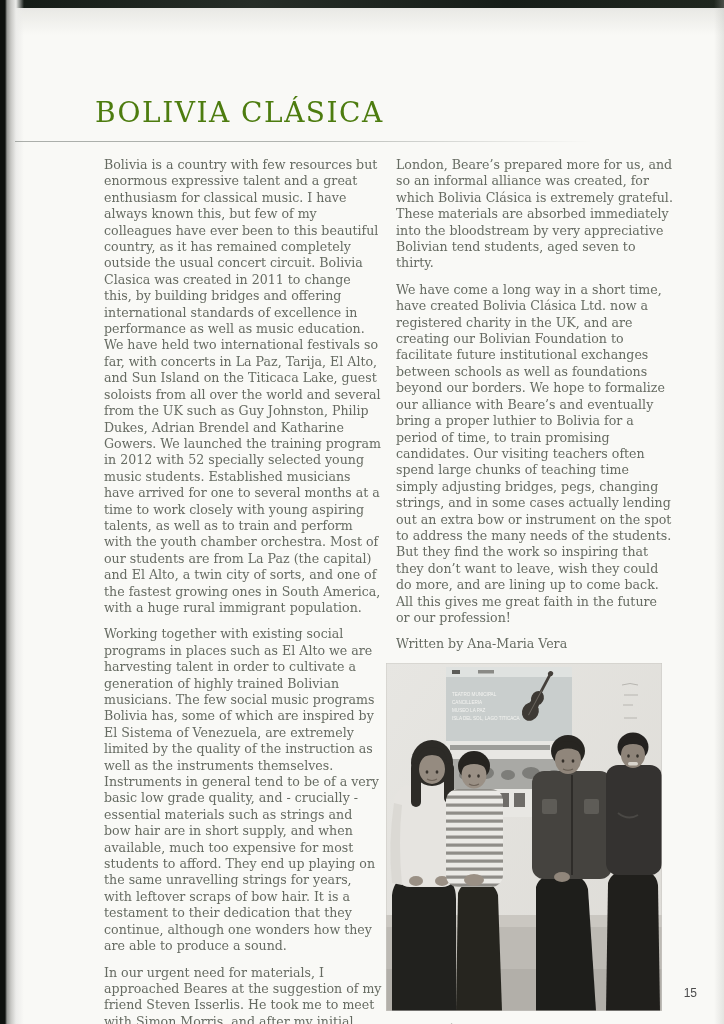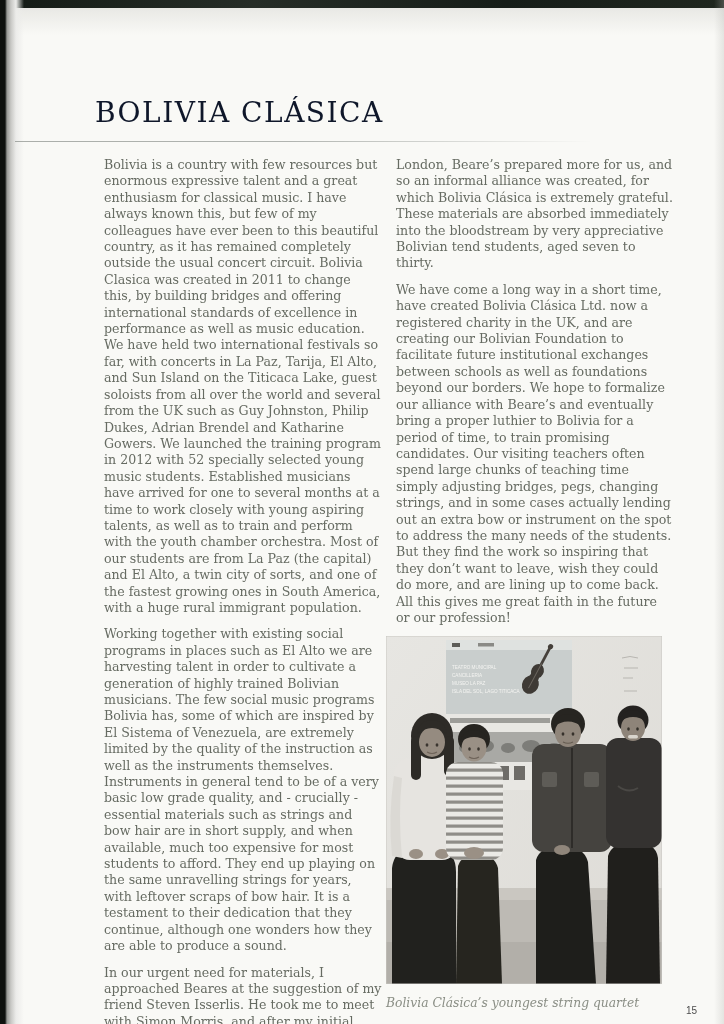--- a/index.html
+++ b/index.html
@@ -13,38 +13,38 @@
     background:linear-gradient(90deg,#141b16,#262d27 35%,#161d18 70%,#20271f);}
   .scan-left{position:absolute;top:0;left:0;width:24px;height:1024px;
     background:linear-gradient(90deg,#0e110e 0px,#0e110e 5px,#9a9c98 7px,#c9c9c6 11px,#ececе8 16px,rgba(249,249,246,0) 24px);
     background:linear-gradient(90deg,#0e110e 0px,#0e110e 5px,#9a9c98 7px,#c9c9c6 11px,#ececea 16px,rgba(249,249,246,0) 24px);}
   .scan-right{position:absolute;top:0;right:0;width:10px;height:1024px;
     background:linear-gradient(270deg,rgba(180,180,176,.30),rgba(249,249,246,0));}
   .top-smudge{position:absolute;top:8px;left:0;width:724px;height:34px;
     background:linear-gradient(180deg,rgba(205,205,200,.38),rgba(249,249,246,0) 80%);}
   
   .page-title{position:absolute;left:95px;top:96px;margin:0;
-    font-size:28px;font-weight:400;letter-spacing:1.5px;color:#0f172a;}
+    font-size:28px;font-weight:400;letter-spacing:1.5px;color:#4d7c0f;}
   .title-underline{position:absolute;left:15px;top:141px;width:576px;height:1px;
     background:linear-gradient(90deg,rgba(118,124,119,.6) 0%,rgba(118,124,119,.55) 48%,rgba(118,124,119,0) 100%);}
   
   .col{position:absolute;top:157px;width:286px;
     font-size:12.6px;line-height:16.4px;color:#666b62;}
   .col p{margin:0 0 10px 8px;}
   .col-left{left:96px;}
   .col-right{left:388px;}
   .byline{margin:0;}
   
   figure.photo{margin:9px 0 0 -2px;width:276px;height:348px;position:relative;}
   figure.photo svg{display:block;}
   .photo-caption{display:block;margin:11px 0 0 -2px;width:280px;
     font-style:italic;font-size:12.3px;color:#8a8e85;}
   
-  .page-number{position:absolute;right:27px;bottom:8px;
-    font-family:"Liberation Sans",sans-serif;font-size:10px;color:#4c4c4c;}
+  .page-number{position:absolute;right:27px;bottom:24px;
+    font-family:"Liberation Sans",sans-serif;font-size:12px;color:#4c4c4c;}
 </style>
 </head>
 <body>
 
 <div class="page">
 
   <div class="scan-top"></div>
   <div class="top-smudge"></div>
   <div class="scan-left"></div>
   <div class="scan-right"></div>
@@ -54,20 +54,21 @@
 
   <div class="col col-left">
     <p>Bolivia is a country with few resources but enormous expressive talent and a great enthusiasm for classical music. I have always known this, but few of my colleagues have ever been to this beautiful country, as it has remained completely outside the usual concert circuit. Bolivia Clasica was created in 2011 to change this, by building bridges and offering international standards of excellence in performance as well as music education. We have held two international festivals so far, with concerts in La Paz, Tarija, El Alto, and Sun Island on the Titicaca Lake, guest soloists from all over the world and several from the UK such as Guy Johnston, Philip Dukes, Adrian Brendel and Katharine Gowers. We launched the training program in 2012 with 52 specially selected young music students. Established musicians have arrived for one to several months at a time to work closely with young aspiring talents, as well as to train and perform with the youth chamber orchestra. Most of our students are from La Paz (the capital) and El Alto, a twin city of sorts, and one of the fastest growing ones in South America, with a huge rural immigrant population.</p>
     <p>Working together with existing social programs in places such as El Alto we are harvesting talent in order to cultivate a generation of highly trained Bolivian musicians. The few social music programs Bolivia has, some of which are inspired by El Sistema of Venezuela, are extremely limited by the quality of the instruction as well as the instruments themselves. Instruments in general tend to be of a very basic low grade quality, and - crucially - essential materials such as strings and bow hair are in short supply, and when available, much too expensive for most students to afford. They end up playing on the same unravelling strings for years, with leftover scraps of bow hair. It is a testament to their dedication that they continue, although one wonders how they are able to produce a sound.</p>
     <p>In our urgent need for materials, I approached Beares at the suggestion of my friend Steven Isserlis. He took me to meet with Simon Morris, and after my initial presentation of the project, Simon immediately put together a care package of strings, new and used, bowhair, chin rests, mutes, and even the odd bow. On the next trip down from</p>
   </div>
 
   <div class="col col-right">
     <p>London, Beare’s prepared more for us, and so an informal alliance was created, for which Bolivia Clásica is extremely grateful. These materials are absorbed immediately into the bloodstream by very appreciative Bolivian tend students, aged seven to thirty.</p>
     <p>We have come a long way in a short time, have created Bolivia Clásica Ltd. now a registered charity in the UK, and are creating our Bolivian Foundation to facilitate future institutional exchanges between schools as well as foundations beyond our borders. We hope to formalize our alliance with Beare’s and eventually bring a proper luthier to Bolivia for a period of time, to train promising candidates. Our visiting teachers often spend large chunks of teaching time simply adjusting bridges, pegs, changing strings, and in some cases actually lending out an extra bow or instrument on the spot to address the many needs of the students. But they find the work so inspiring that they don’t want to leave, wish they could do more, and are lining up to come back. All this gives me great faith in the future or our profession!</p>
+    <p class="byline">Written by Ana-Maria Vera</p>
 
     <figure class="photo">
       <svg width="276" height="348" viewBox="0 0 276 348" xmlns="http://www.w3.org/2000/svg">
         <defs>
           <linearGradient id="wallg" x1="0" y1="0" x2="1" y2="1">
             <stop offset="0" stop-color="#e7e6e2"></stop>
             <stop offset="1" stop-color="#dddbd6"></stop>
           </linearGradient>
           <pattern id="stripes" width="8" height="8" patternUnits="userSpaceOnUse">
             <rect width="8" height="8" fill="#ebeae6"></rect>

